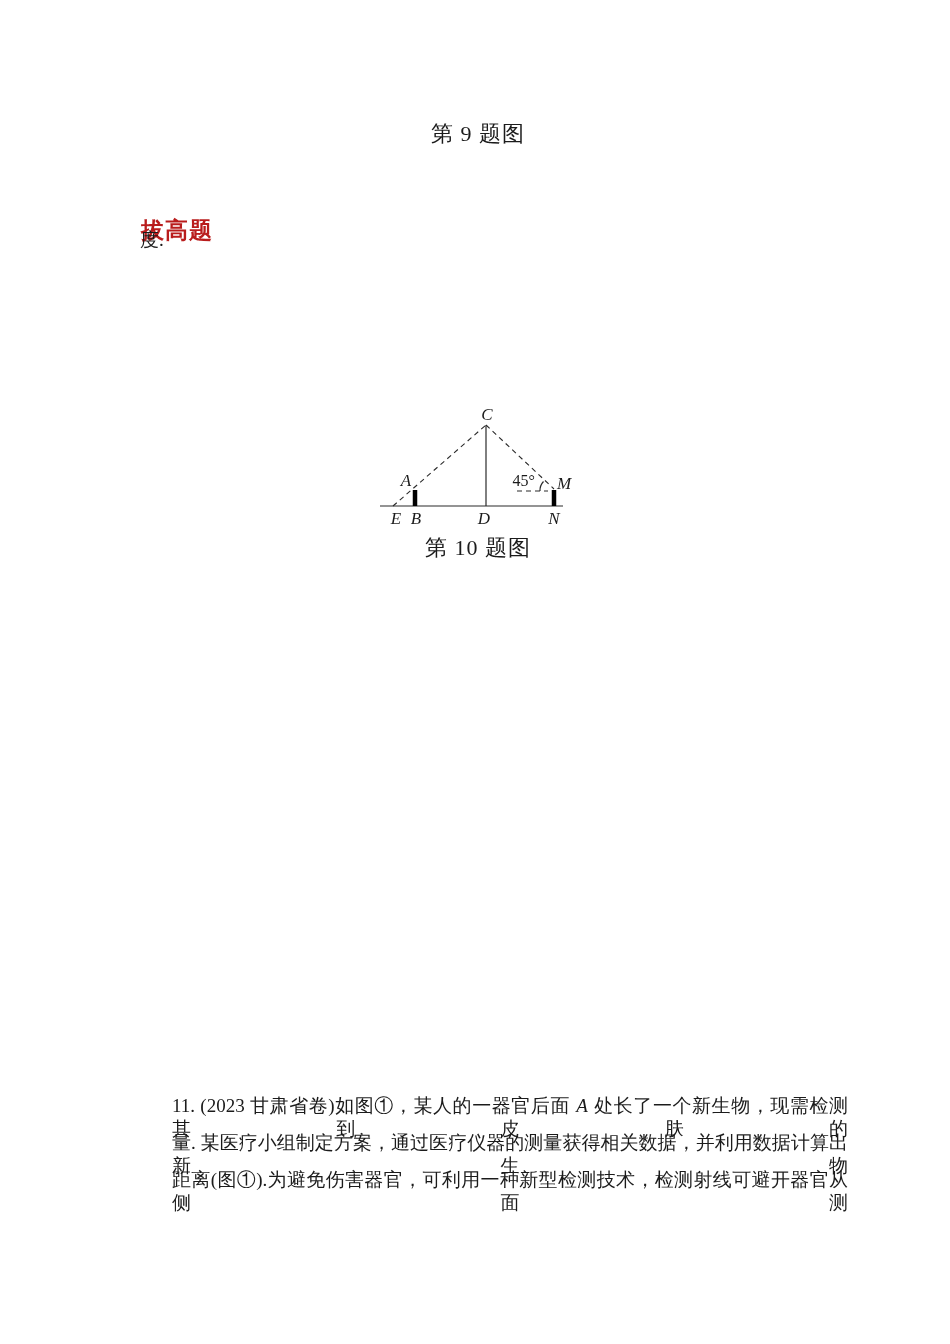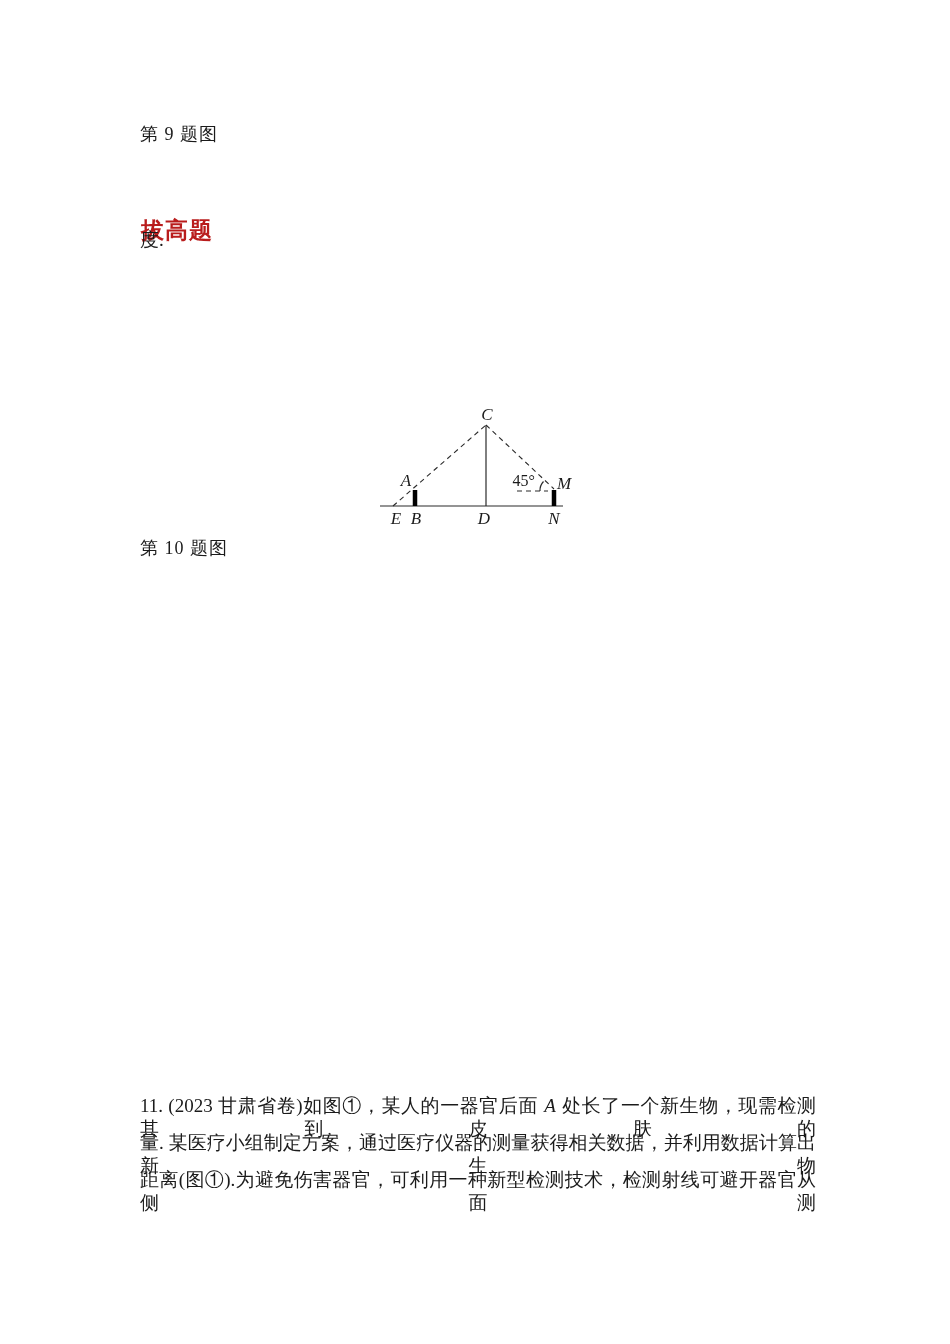--- a/index.html
+++ b/index.html
@@ -6,40 +6,40 @@
   .page{
     position:relative;
     width:950px;height:1344px;
     background:#ffffff;
     color:#1b1b1b;
     font-family:"Liberation Serif","DejaVu Serif",serif;
     overflow:hidden;
   }
   .fig-caption{
     position:absolute;left:140px;width:676px;
-    text-align:left;
-    font-size:18px;line-height:20px;
+    text-align:center;
+    font-size:22px;line-height:20px;
     letter-spacing:1px;
   }
   .caption-9{top:124px;}
   .caption-10{top:538px;}
   .section-heading{
     position:absolute;left:141px;top:172px;
     font-family:"Liberation Sans","DejaVu Sans",sans-serif;
     font-weight:700;font-size:23px;line-height:26px;
     color:#b91c1c;
     letter-spacing:1px;
     margin-top:45px;
   }
   .question{
     position:absolute;left:140px;width:676px;
     font-size:19px;
   }
   .q10{top:228px;}
-  .q11{top:1094px;}
+  .q11{top:1094px;margin-left:32px;}
   .tline{
     height:37px;
     line-height:23px;
     text-align:justify;
     text-align-last:justify;
     text-justify:inter-character;
     white-space:normal;
   }
   .tline-last{
     text-align-last:left;

